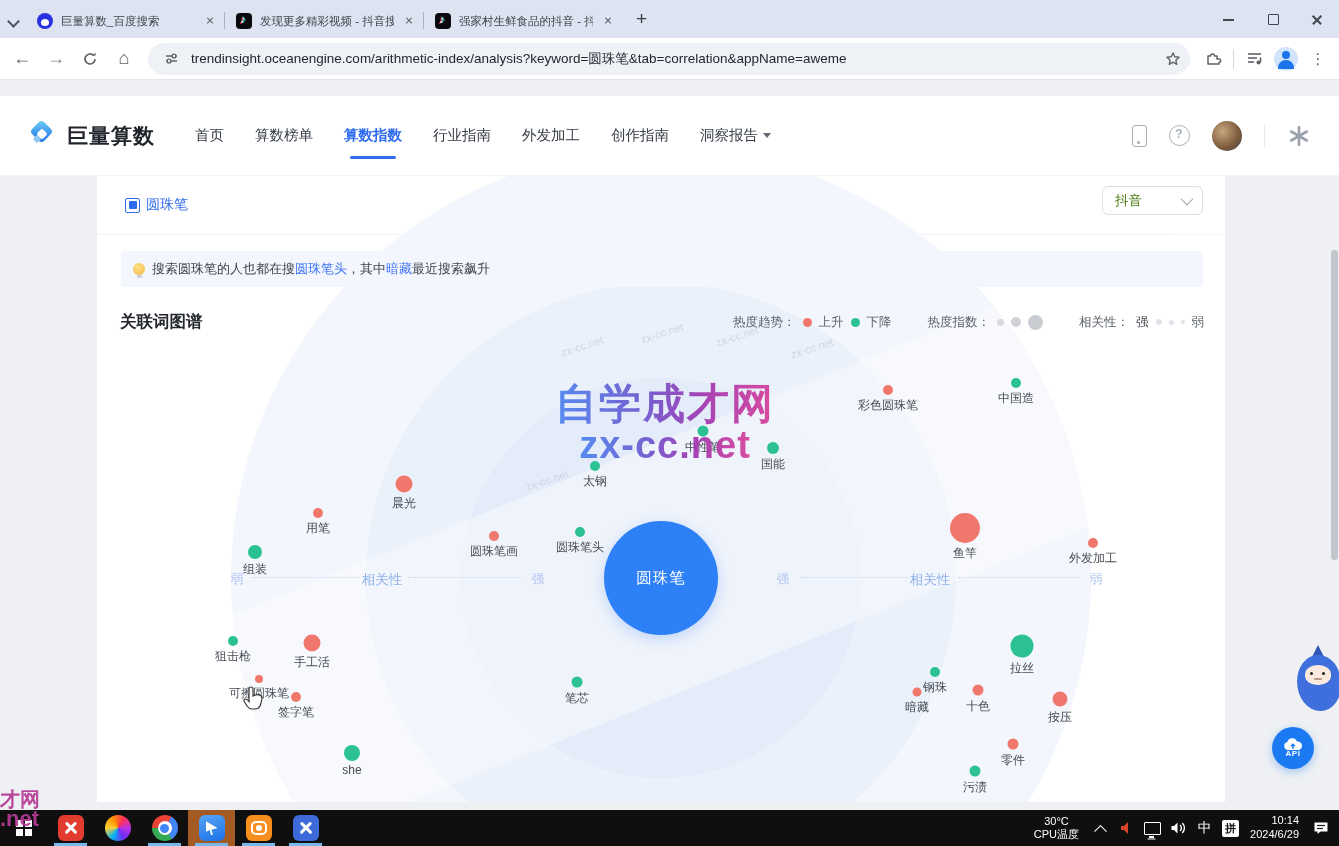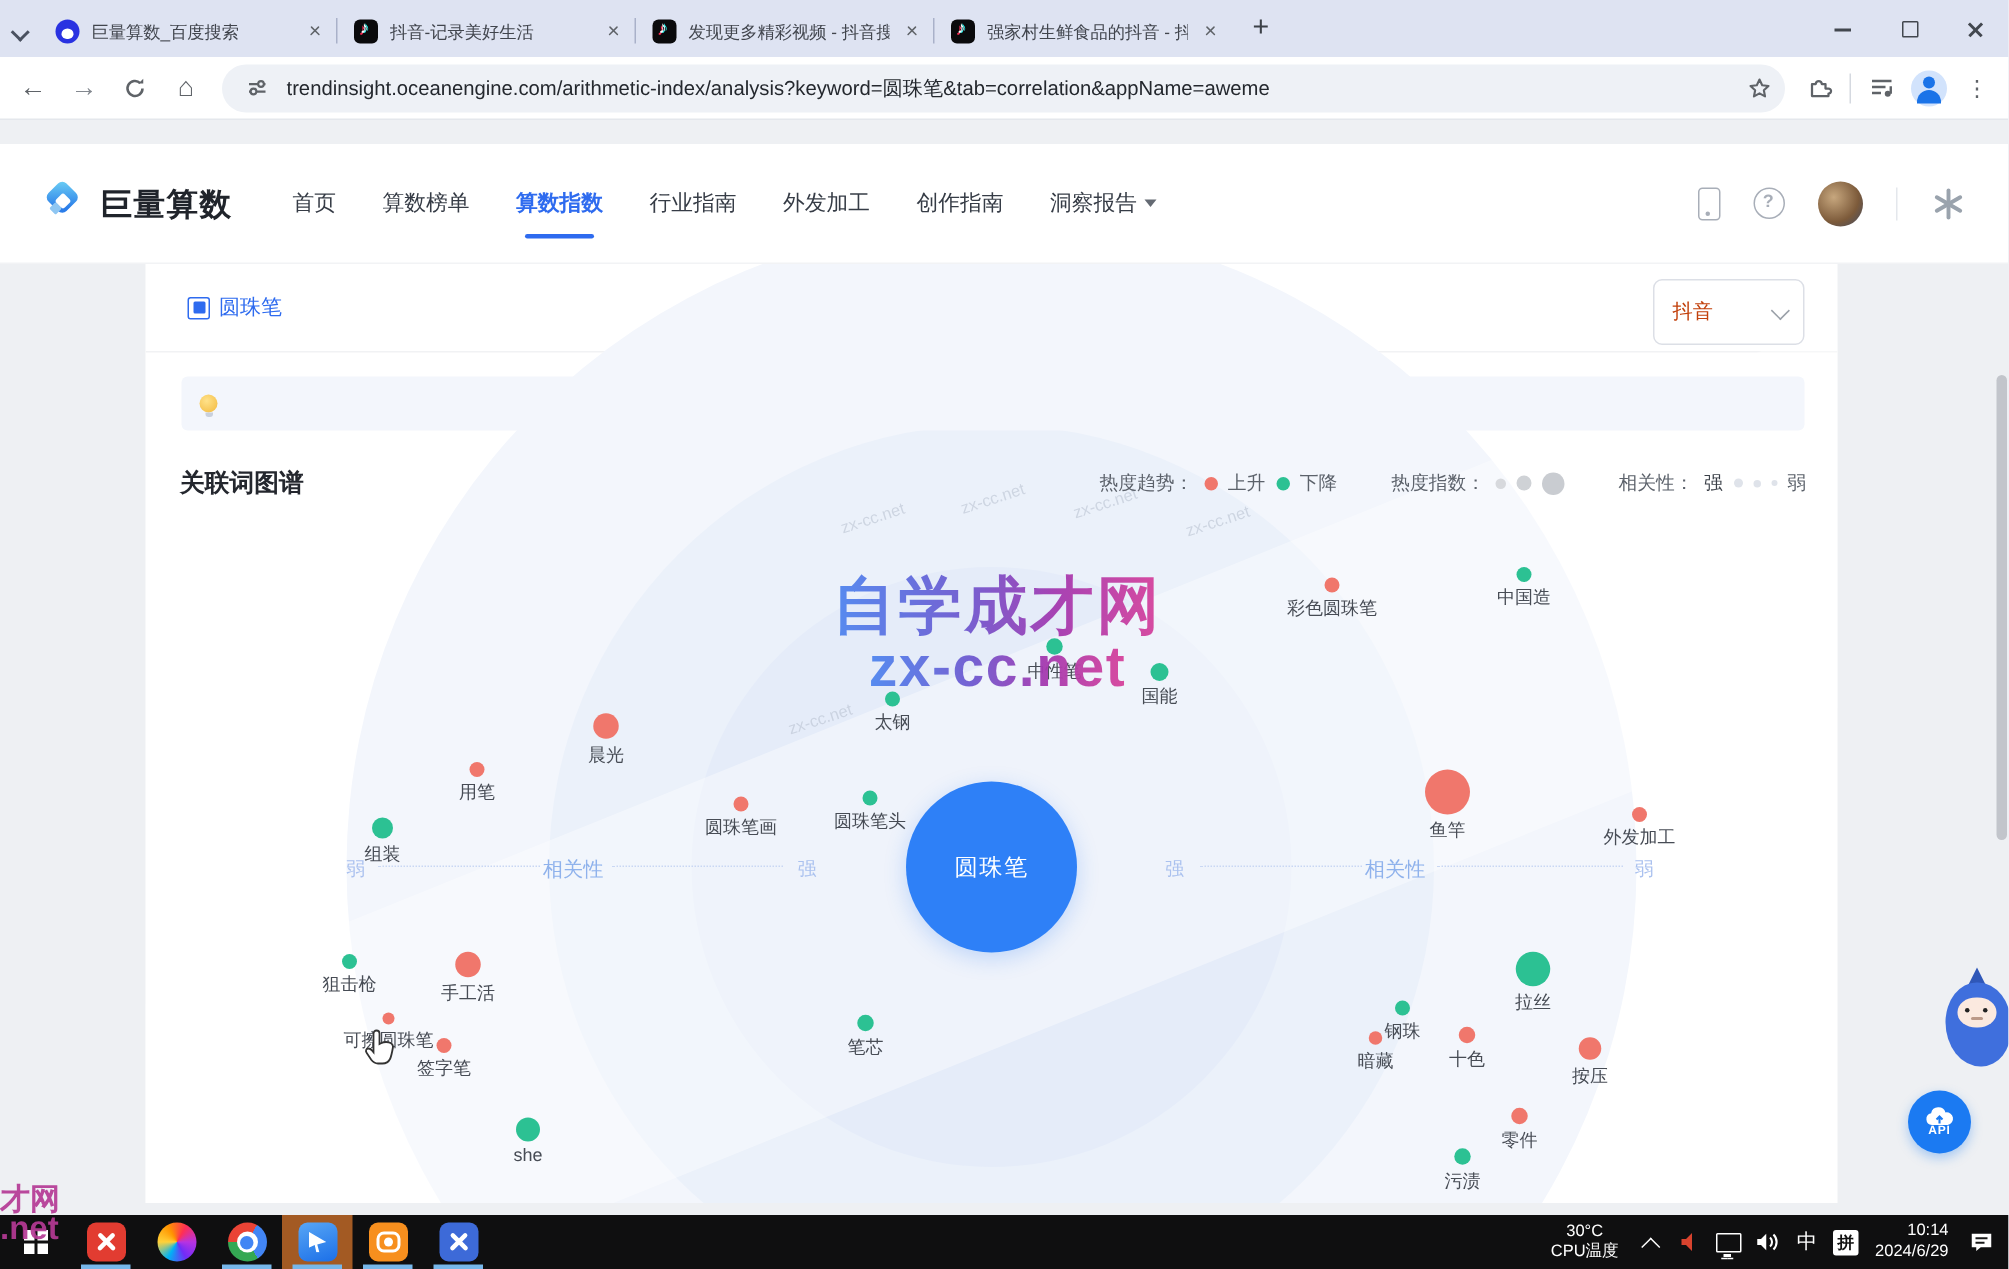--- a/index.html
+++ b/index.html
@@ -65,21 +65,21 @@
   .hdr-avatar{width:30px;height:30px;border-radius:50%;background:radial-gradient(circle at 35% 35%,#c7a77e,#7c5a3a 60%,#3c4a66);cursor:pointer;}
   .hdr-div{width:1px;height:22px;background:#e4e7ec;}
   .ic-pinwheel{width:24px;height:24px;cursor:pointer;}
   
   .card{position:absolute;top:96px;left:97px;width:1128px;bottom:8px;background:#fff;overflow:hidden;}
   .kw-tag{position:absolute;left:28px;top:20px;display:flex;align-items:center;gap:6px;color:#2e6bef;font-size:14px;cursor:pointer;z-index:8;}
   .kw-ic{width:13px;height:13px;border:1.6px solid #2e6bef;border-radius:2px;position:relative;}
   .kw-ic::after{content:"";position:absolute;inset:2.5px;background:#2e6bef;border-radius:1px;}
   .date-input{position:absolute;left:771px;top:10px;width:222px;height:36px;border:1px solid #dcdfe6;border-radius:6px;display:flex;align-items:center;padding:0 12px;box-sizing:border-box;font-size:13.5px;color:#2b2f36;cursor:pointer;z-index:8;background:#fff;}
   .date-input .dtxt{flex:1;}
-  .plat-select{position:absolute;left:1005px;top:10px;width:101px;height:44px;border:1px solid #dcdfe6;border-radius:6px;display:flex;align-items:center;padding:0 12px;box-sizing:border-box;font-size:13.5px;color:#c2410c;cursor:pointer;z-index:8;background:#fff;font-family:Liberation Serif, serif;}
+  .plat-select{position:absolute;left:1005px;top:10px;width:101px;height:29px;border:1px solid #dcdfe6;border-radius:6px;display:flex;align-items:center;padding:0 12px;box-sizing:border-box;font-size:13.5px;color:#4d7c0f;cursor:pointer;z-index:8;background:#fff;font-family:Liberation Serif, serif;}
   .plat-select .ptxt{flex:1;}
   .sel-chev{width:8px;height:8px;border-right:1.6px solid #9aa0a8;border-bottom:1.6px solid #9aa0a8;transform:rotate(45deg) translateY(-2px);}
   .card-divider{position:absolute;left:0;right:0;top:58px;border-top:1px solid #f1f2f4;}
   .tipbar{position:absolute;left:24px;right:22px;top:75px;height:36px;background:#f3f6fc;border-radius:4px;display:flex;align-items:center;gap:7px;padding:0 12px;box-sizing:border-box;font-size:13px;color:#40454e;z-index:8;}
   .bulb{width:12px;height:12px;border-radius:50%;background:radial-gradient(circle at 40% 35%,#ffe28a,#f2b83c);position:relative;flex:0 0 12px;}
   .bulb::after{content:"";position:absolute;left:3.5px;bottom:-3px;width:5px;height:3px;background:#c9d0dc;border-radius:0 0 2px 2px;}
   .tip-link{color:#3f74f6;cursor:pointer;}
   .section-row{position:absolute;left:23px;right:21px;top:132px;height:28px;display:flex;align-items:center;z-index:8;}
   .section-title{font-size:16.5px;color:#24272e;font-weight:600;}
   .legend{margin-left:auto;display:flex;align-items:center;gap:7px;font-size:12.5px;color:#5c626b;}
@@ -164,25 +164,20 @@
   <div class="tabstrip">
     <span class="ts-chevron"></span>
     <div class="tabs">
         <div class="tab">
           <span class="fav fav-baidu"></span>
           <span class="tab-title">巨量算数_百度搜索</span>
           <span class="xmark-sm"></span>
         </div>
         <div class="tab">
           <span class="fav fav-douyin"></span>
-          <span class="tab-title">抖音-记录美好生活</span>
-          <span class="xmark-sm"></span>
-        </div>
-        <div class="tab">
-          <span class="fav fav-douyin"></span>
           <span class="tab-title">发现更多精彩视频 - 抖音搜索</span>
           <span class="xmark-sm"></span>
         </div>
         <div class="tab">
           <span class="fav fav-douyin"></span>
           <span class="tab-title">强家村生鲜食品的抖音 - 抖音</span>
           <span class="xmark-sm"></span>
         </div>
       </div>
     <span class="newtab"></span>
@@ -294,20 +289,21 @@
         <span>圆珠笔</span>
       </div>
       <div class="plat-select">
         <span class="ptxt">抖音</span>
         <span class="sel-chev"></span>
       </div>
       <div class="card-divider"></div>
 
       <div class="tipbar">
         <span class="bulb"></span>
+        <span><span>搜索圆珠笔的人也都在搜</span><span class="tip-link">圆珠笔头</span><span>，其中</span><span class="tip-link">暗藏</span><span>最近搜索飙升</span></span>
       </div>
 
       <div class="section-row">
         <span class="section-title">关联词图谱</span>
         <div class="legend">
           <span>热度趋势：</span>
           <span class="lg-dot up"></span>
           <span>上升</span>
           <span class="lg-dot down"></span>
           <span>下降</span>

